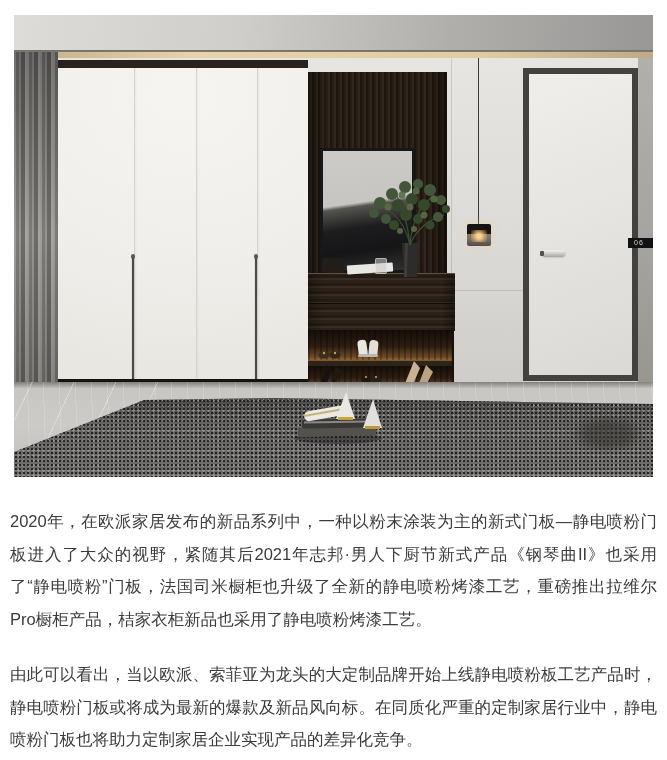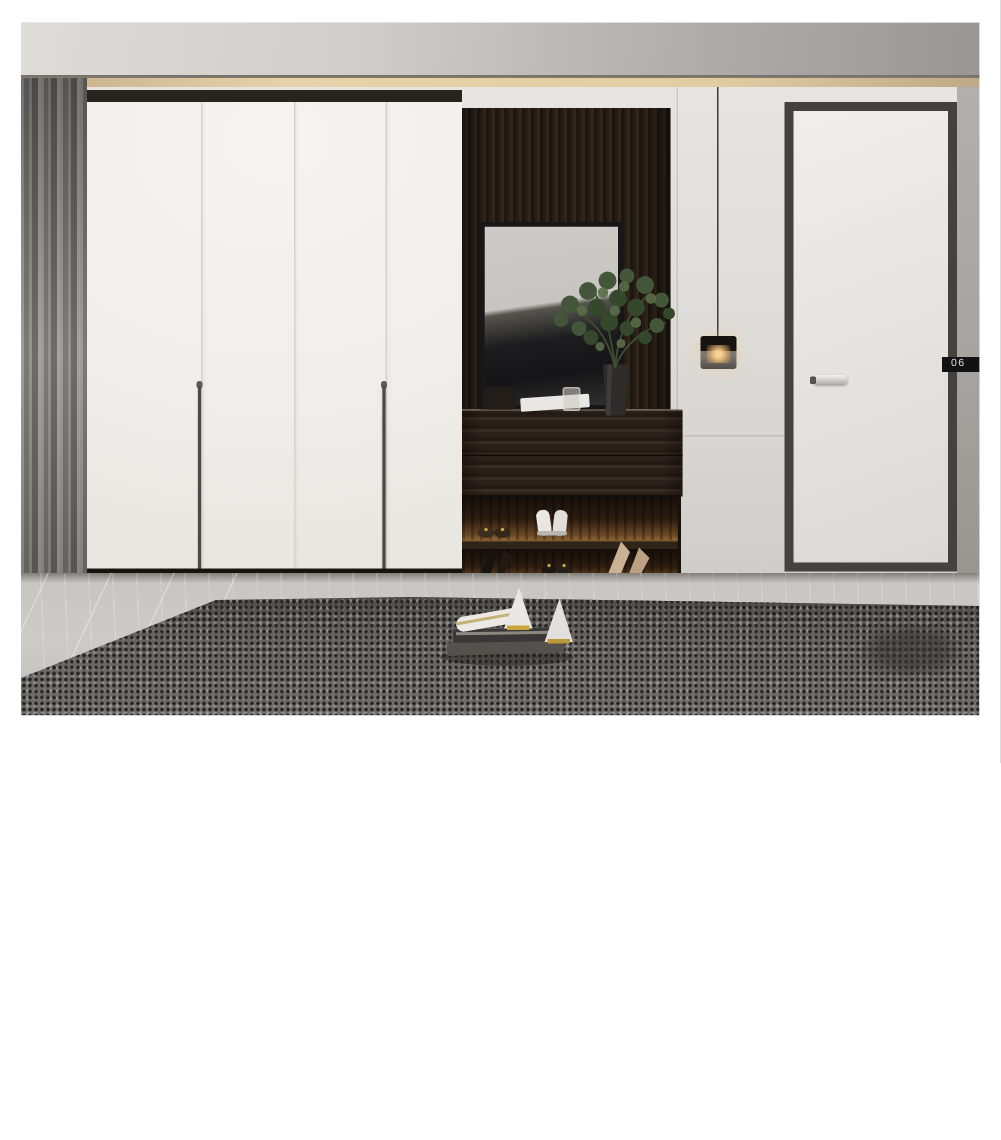--- a/index.html
+++ b/index.html
@@ -259,13 +259,15 @@
     <path d="M66 2 L75 29 L56 29 Z" fill="#eae8e4"></path>
     <rect x="58" y="27" width="15" height="3" fill="#c9a43c"></rect>
     <path d="M93 9 L102 38 L83 38 Z" fill="#e2e0dc"></path>
     <rect x="85" y="36" width="15" height="3" fill="#bb983a"></rect>
   </svg>
 
   <div class="watermark"></div>
 </figure>
 
 <article class="article">
+  <p class="p1">2020年，在欧派家居发布的新品系列中，一种以粉末涂装为主的新式门板—静电喷粉门板进入了大众的视野，紧随其后2021年志邦·男人下厨节新式产品《钢琴曲II》也采用了“静电喷粉”门板，法国司米橱柜也升级了全新的静电喷粉烤漆工艺，重磅推出拉维尔Pro橱柜产品，桔家衣柜新品也采用了静电喷粉烤漆工艺。</p>
+  <p class="p2">由此可以看出，当以欧派、索菲亚为龙头的大定制品牌开始上线静电喷粉板工艺产品时，静电喷粉门板或将成为最新的爆款及新品风向标。在同质化严重的定制家居行业中，静电喷粉门板也将助力定制家居企业实现产品的差异化竞争。</p>
 </article>
 
 </body></html>

